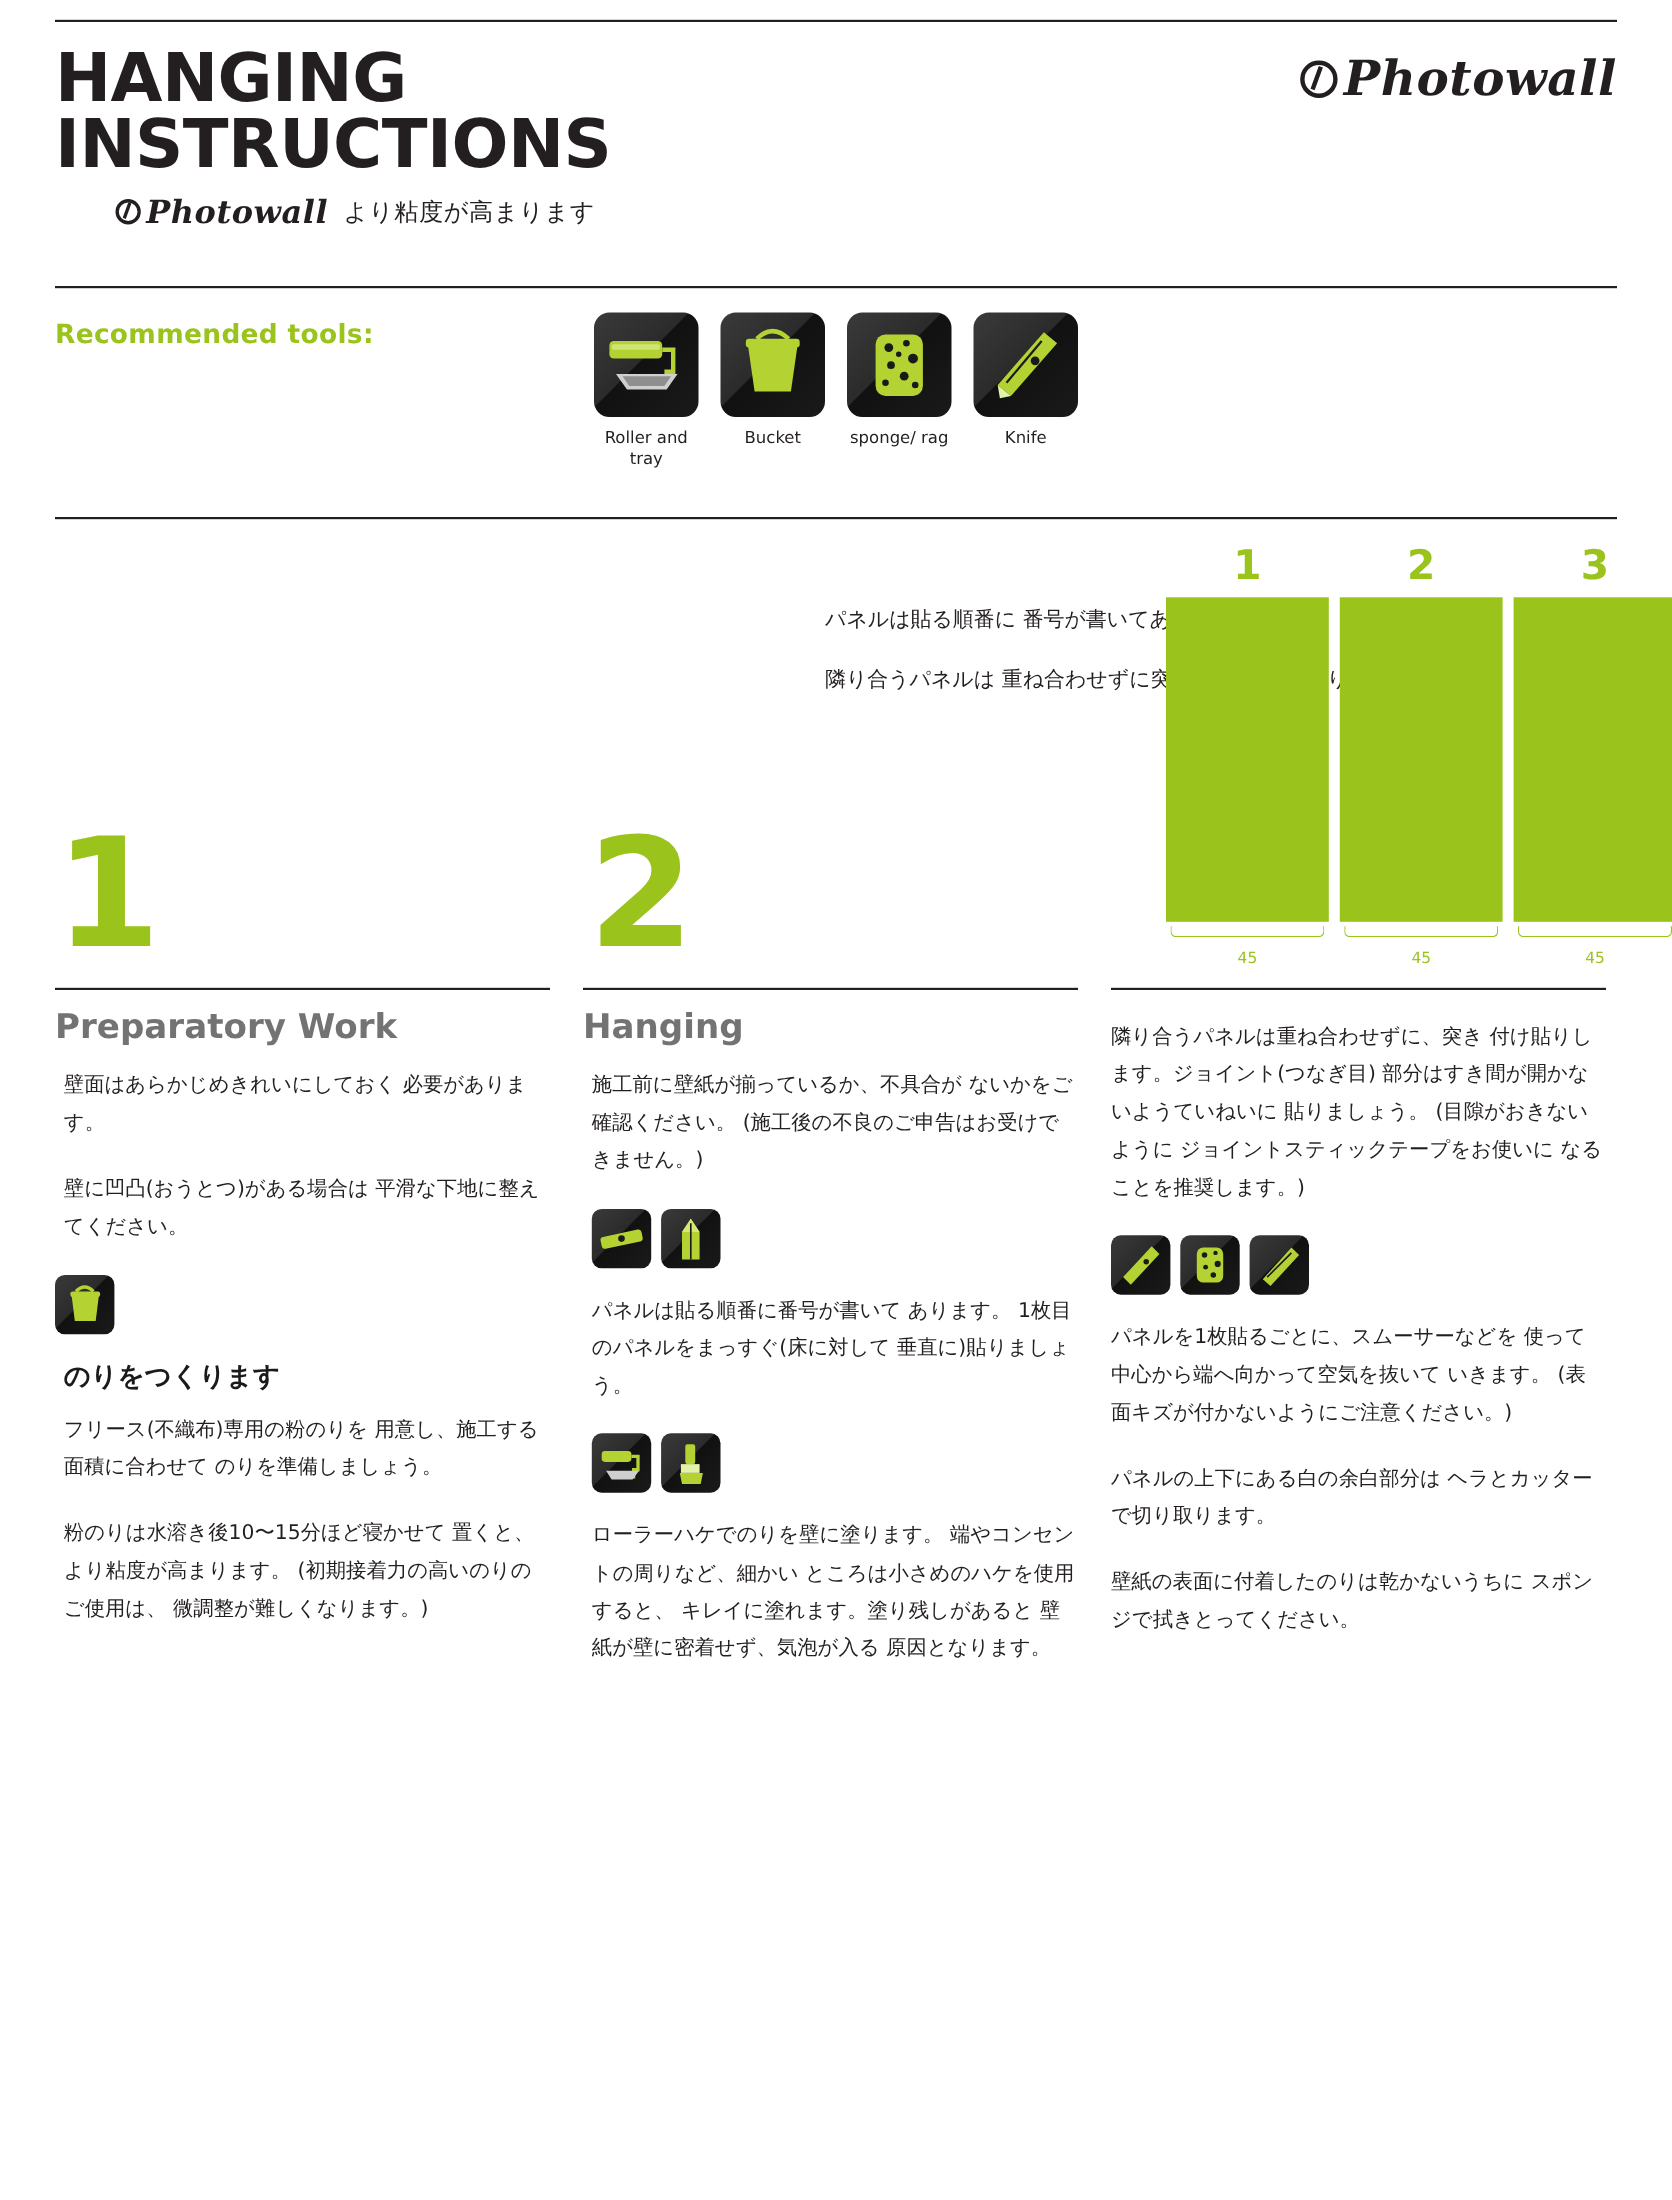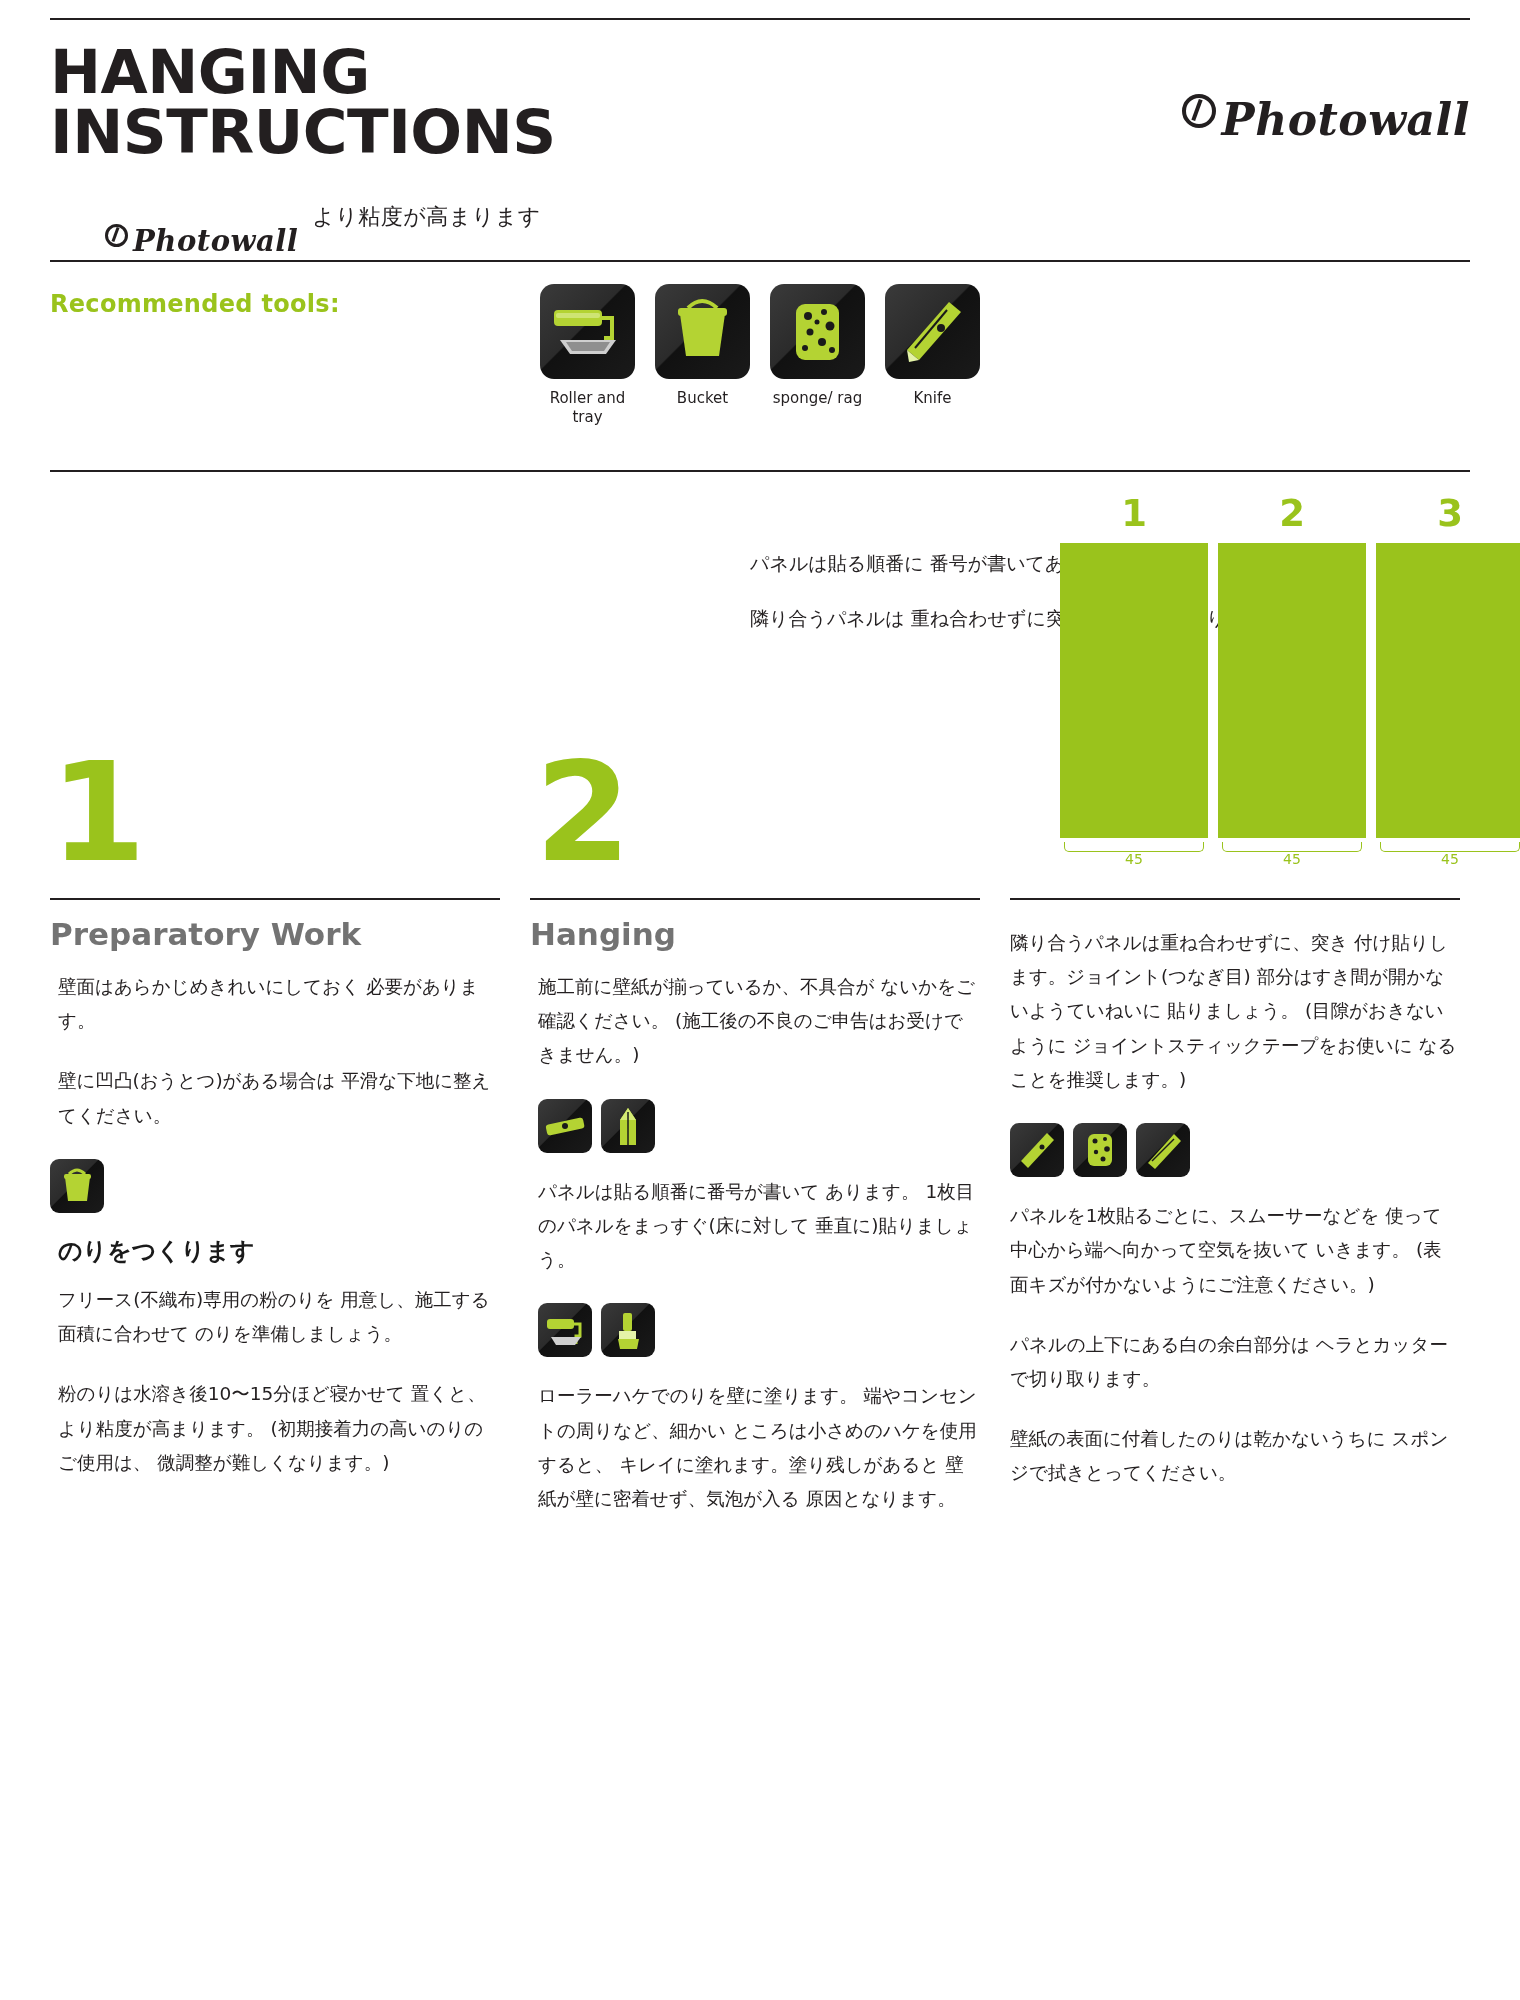--- a/index.html
+++ b/index.html
@@ -50,23 +50,22 @@
   }
   .sub-jp {
     font-size: 22px;
     color: #231f20;
     margin-left: 14px;
     letter-spacing: 0.5px;
   }
   
   .logo {
     display: inline-flex;
-    align-items: flex-start;
+    align-items: center;
     white-space: nowrap;
-    margin-top: 48px;
   }
   .logo .mark {
     display: inline-block;
     position: relative;
     border: 3px solid #231f20;
     border-radius: 50%;
   }
   .logo .mark::after {
     content: "";
     position: absolute;
@@ -206,21 +205,21 @@
   .dim .brace {
     position: absolute;
     left: 4px; right: 4px; top: 0;
     height: 9px;
     border: 1.5px solid #9ac31c;
     border-top: none;
     border-radius: 0 0 5px 5px;
   }
   .dim .val {
     position: absolute;
-    top: 9px;
+    top: 21px;
     left: 0; right: 0;
     font-size: 14px;
     color: #9ac31c;
   }
   
   .cols {
     position: relative;
     margin-top: 6px;
   }
   .col-rules {

